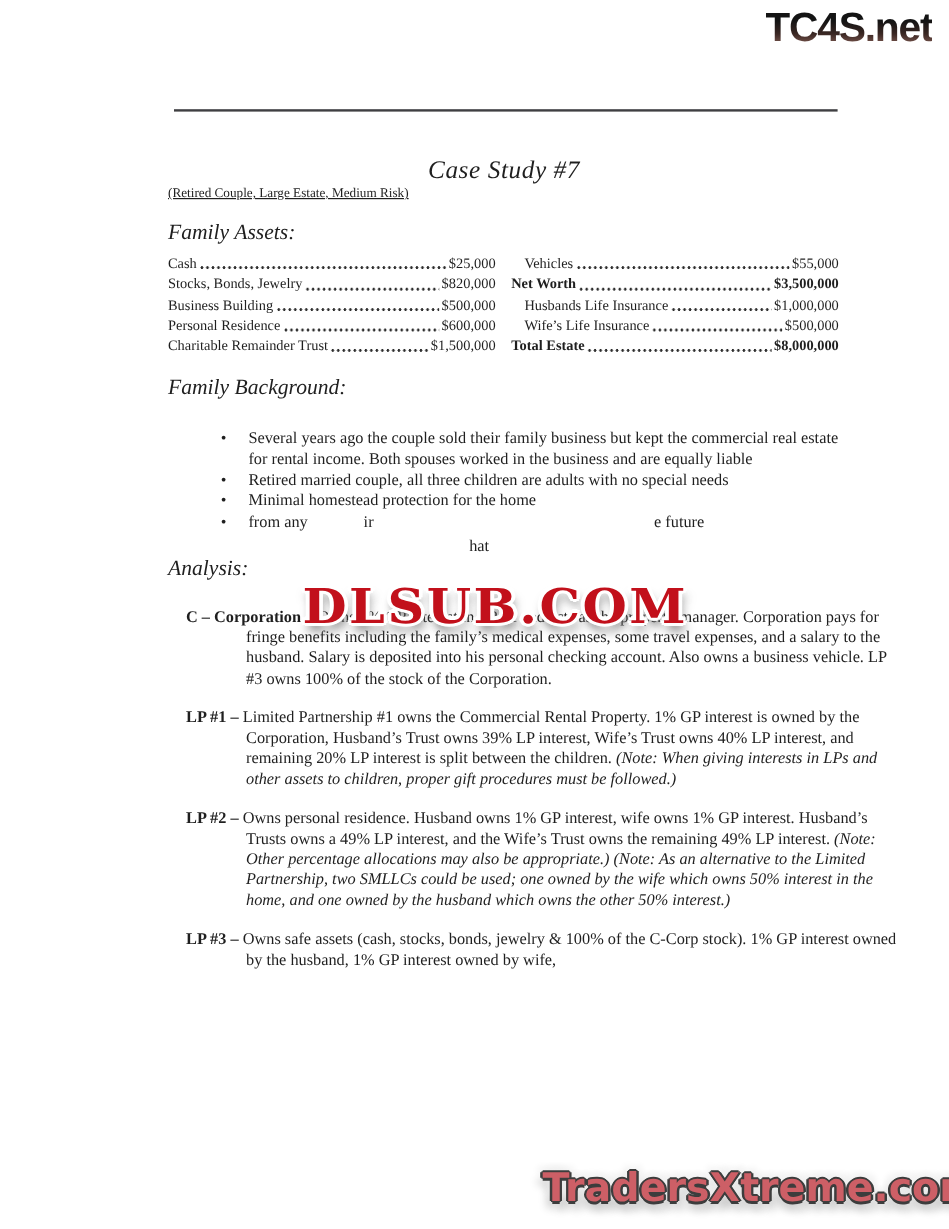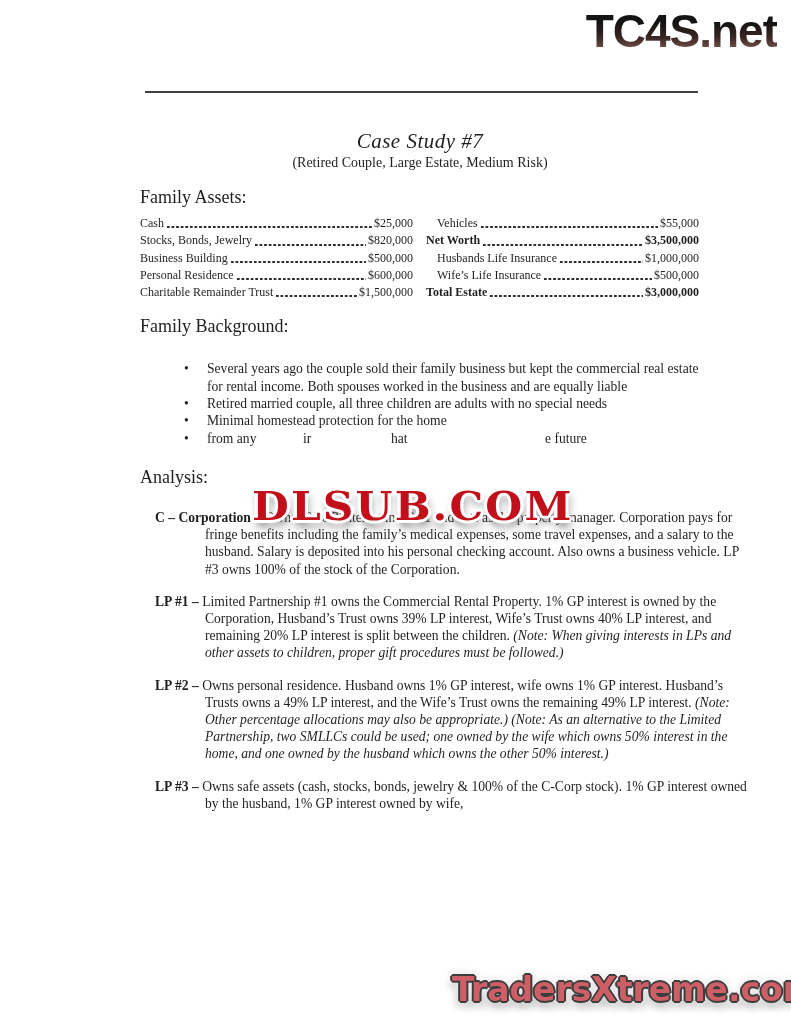--- a/index.html
+++ b/index.html
@@ -1,32 +1,32 @@
 <!DOCTYPE html>
 <html><head>
 <meta charset="utf-8">
 <style>
   html,body{margin:0;padding:0;background:#ffffff;}
   .page{position:relative;width:791px;height:1024px;background:#ffffff;overflow:hidden;
         font-family:"Liberation Serif",serif;color:#1f1f1f;}
 
   
   .tc4s{position:absolute;top:4px;right:14px;
-        font-family:"Liberation Sans",sans-serif;font-weight:bold;font-size:46px;letter-spacing:-1px;
+        font-family:"Liberation Sans",sans-serif;font-weight:bold;font-size:34px;letter-spacing:-1px;
         background:linear-gradient(180deg,#141414 35%,#3a2723 62%,#a4756a 100%);
         -webkit-background-clip:text;background-clip:text;color:transparent;}
 
   .rule{position:absolute;left:145px;top:91px;width:553px;height:2px;background:#3f3f42;}
 
   .content{position:absolute;left:140px;top:129px;width:560px;}
 
   .title{margin:0;text-align:center;font-size:21px;font-style:italic;font-weight:normal;letter-spacing:.5px;}
-  .subtitle{margin:1px 0 0;text-align:center;font-size:14px;}
+  .subtitle{margin:1px 0 0;font-size:11px;text-decoration:underline;}
 
-  .h-section{margin:0;font-size:18px;font-weight:normal;}
+  .h-section{margin:0;font-size:18px;font-weight:normal;font-style:italic;}
   .h-assets{margin-top:16px;}
   .h-background{margin-top:15px;}
   .h-analysis{margin-top:20px;}
 
   
   .assets{display:flex;gap:13px;margin-top:7px;font-size:12px;line-height:17.3px;}
   .acol{width:273px;}
   .arow{display:flex;align-items:baseline;}
   .alabel{white-space:nowrap;}
   .leader{flex:1;min-width:6px;align-self:flex-end;height:4px;margin:0 2px 3px;
@@ -37,21 +37,21 @@
   .boldrow .alabel,.boldrow .avalue{font-weight:bold;}
 
   
   .bullets{list-style:none;margin:23px 0 0;padding:0 0 0 67px;font-size:13.6px;line-height:17.3px;width:493px;}
   .bullets li{position:relative;}
   .bullets li::before{content:"\2022";position:absolute;left:-23px;}
   .frag-line{position:relative;height:17.3px;}
   .frag{position:absolute;top:0;white-space:nowrap;}
   .f-start{left:0;}
   .f-mid1{left:96px;}
-  .f-mid2{left:184px;}
+  .f-mid2{left:184px;margin-top:20px;}
   .f-end{left:338px;}
 
   
   .para{margin:21px 0 0 15px;padding-left:50px;text-indent:-50px;font-size:13.6px;line-height:17.2px;width:545px;}
   .para + .para{margin-top:15px;}
   .plabel{font-weight:bold;}
   .note{font-style:italic;}
 
   
   .dlsub{position:absolute;left:252px;top:482px;font-family:"DejaVu Serif",serif;font-weight:bold;
@@ -129,21 +129,21 @@
           <span class="avalue">$1,000,000</span>
         </div>
         <div class="arow indent">
           <span class="alabel">Wife’s Life Insurance</span>
           <span class="leader"></span>
           <span class="avalue">$500,000</span>
         </div>
         <div class="arow boldrow">
           <span class="alabel">Total Estate</span>
           <span class="leader"></span>
-          <span class="avalue">$3,000,000</span>
+          <span class="avalue">$8,000,000</span>
         </div>
       </div>
     </div>
 
     <h2 class="h-section h-background">Family Background:</h2>
 
     <ul class="bullets">
       <li>Several years ago the couple sold their family business but kept the commercial real estate for rental income.  Both spouses worked in the business and are equally liable</li>
       <li>Retired married couple, all three children are adults with no special needs</li>
       <li>Minimal homestead protection for the home</li>

